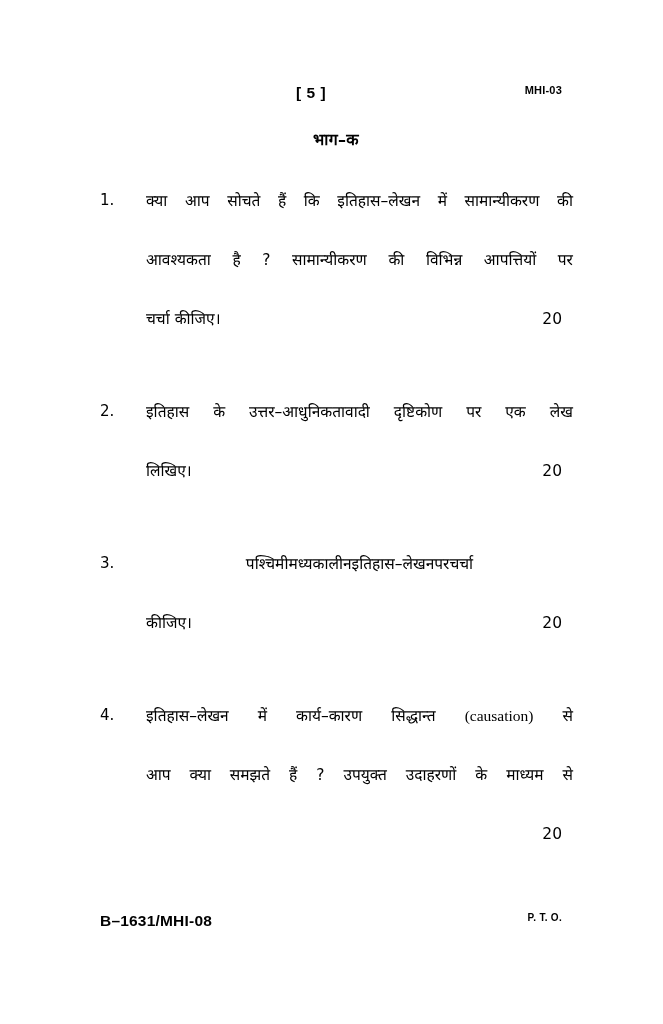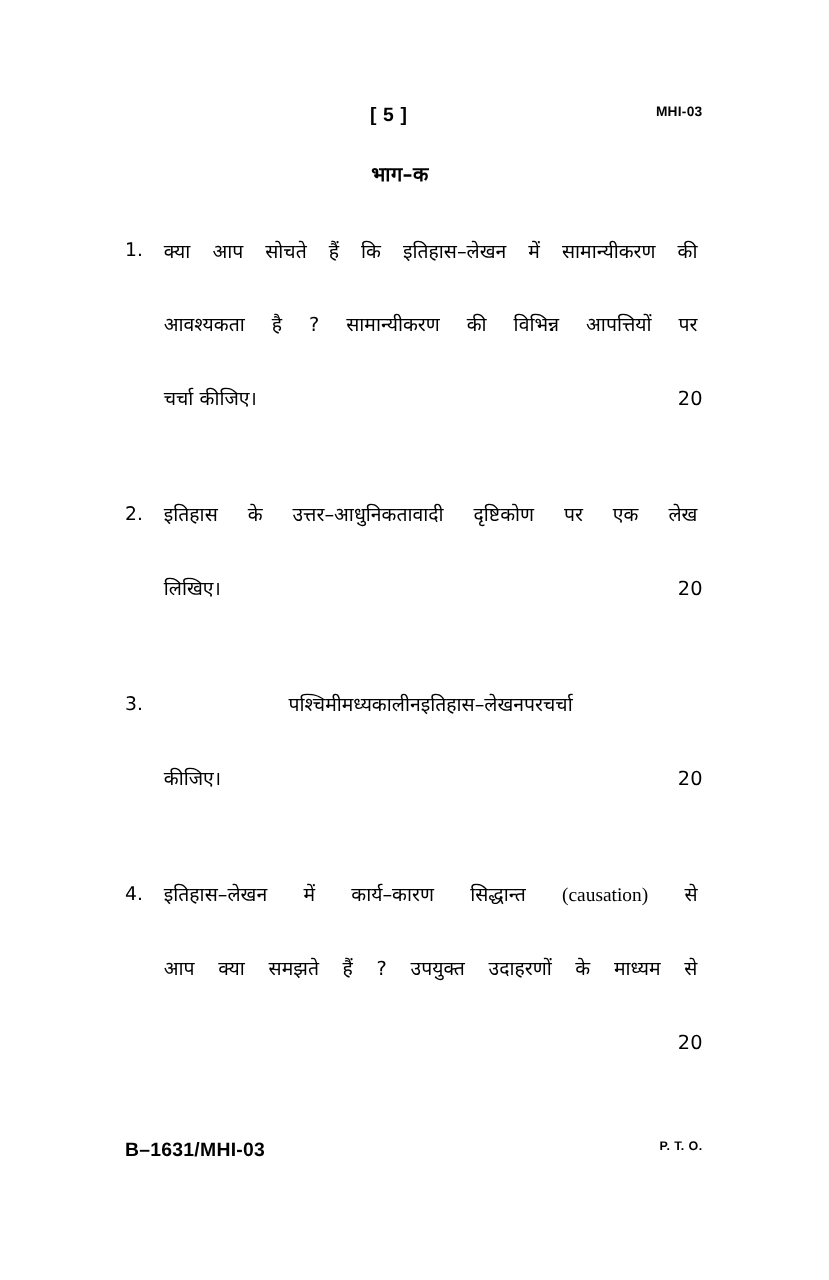--- a/index.html
+++ b/index.html
@@ -48,20 +48,21 @@
   .section-title {
     position: absolute;
     left: 0;
     top: 128px;
     width: 640px;
     text-align: center;
     font-family: "DejaVu Sans", sans-serif;
     font-size: 16px;
     font-weight: 600;
     letter-spacing: 0.3px;
+    padding-left: 16px;
   }
   
   .questions {
     position: absolute;
     left: 100px;
     top: 186px;
     width: 462px;
   }
   .question {
     position: relative;
@@ -71,21 +72,21 @@
     position: absolute;
     left: 0;
     top: 0;
     width: 26px;
     font-family: "DejaVu Sans", sans-serif;
     font-size: 15px;
     line-height: 29px;
     text-align: left;
   }
   .q-body {
-    margin-left: 31px;
+    margin-left: 46px;
   }
   .q-line {
     position: relative;
     height: 59px;
     line-height: 30px;
     font-family: "DejaVu Sans", sans-serif;
     font-size: 15.5px;
     white-space: nowrap;
   }
   .q-line .ltext {
@@ -243,17 +244,17 @@
               <span>माध्यम</span>
               <span>से</span>
             </span>
           </div>
           <div class="q-line"><span class="marks">20</span></div>
         </div>
       </div>
     </div>
 
   <div class="page-footer">
-    <span class="footer-code">B–1631/MHI-03</span>
+    <span class="footer-code">B–1631/MHI-08</span>
     <span class="footer-pto">P. T. O.</span>
   </div>
 
 </div>
 
 </body></html>

